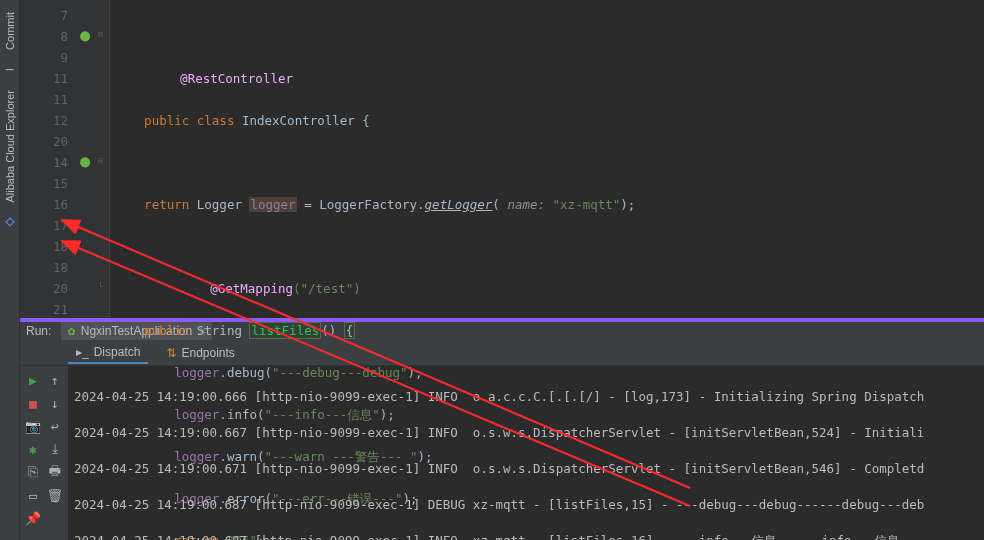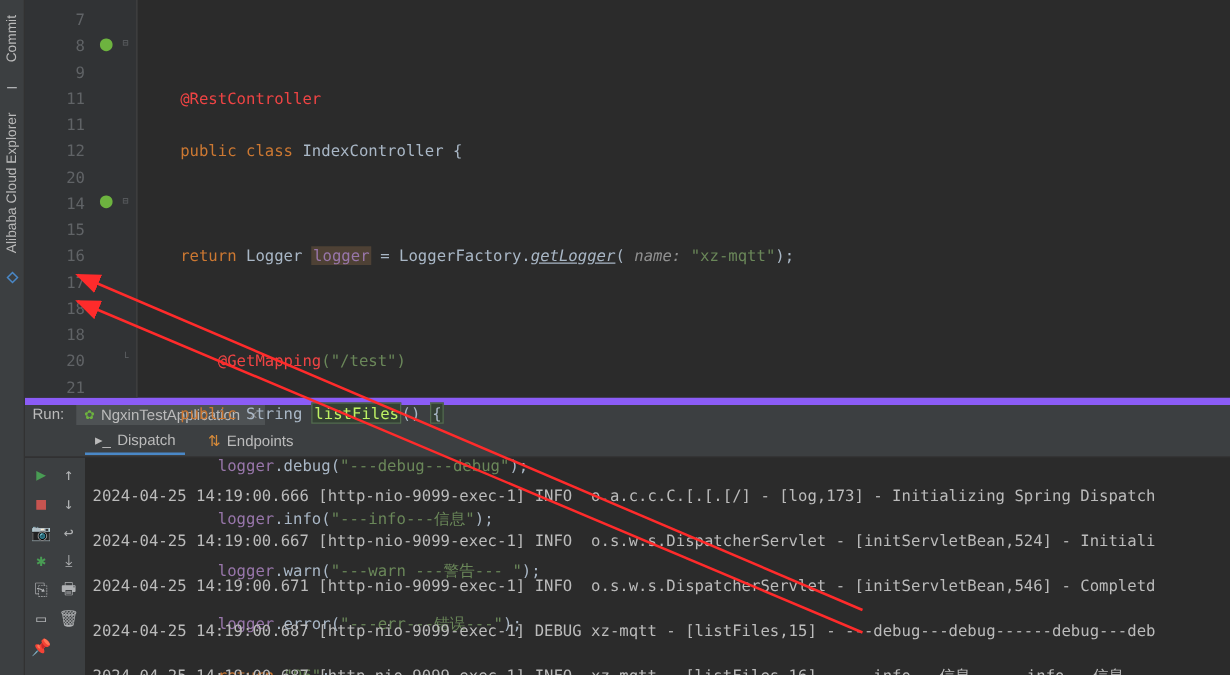--- a/index.html
+++ b/index.html
@@ -12,31 +12,31 @@
 .editor-area { display: flex; height: 318px; background: #2b2b2b; position: relative; }
 .gutter-strip { width: 24px; background: #313335; }
 .line-nums { width: 32px; background: #313335; text-align: right; padding-right: 8px; padding-top: 5px; color: #606366; line-height: 21px; font-size: 12.5px; }
 .gutter-marks { width: 20px; background: #313335; position: relative; }
 .fold-col { width: 14px; background: #313335; position: relative; border-right: 1px solid #414141; }
 .fold-mark { position: absolute; left: 2px; width: 10px; height: 10px; color: #606366; font-size: 8px; }
 .gutter-ic { position: absolute; left: 2px; width: 14px; height: 14px; display: flex; align-items: center; justify-content: center; }
 .code { flex: 1; padding-top: 5px; line-height: 21px; white-space: pre; font-size: 12.5px; position: relative; }
 .code-line { height: 21px; padding-left: 4px; }
 .kw { color: #cc7832; }
-.ann { color: #ef4444; }
+.ann { color: #f0abfc; margin-left: 36px; }
 .str { color: #6a8759; }
 .str-kr { color: #6a8759; }
 .id { color: #a9b7c6; }
-.fn { color: #bef264; }
+.fn { color: #22c55e; }
 .param { color: #909090; font-style: italic; }
 .static { font-style: italic; color: #a9b7c6; text-decoration: underline; }
 .field { color: #9876aa; }
 .hl-method { background: #344134; border: 1px solid #536b50; padding: 0 1px; }
 .hl-usage { background: #4e4135; padding: 0 1px; }
-.run-header { height: 22px; background: #3c3f41; display: flex; border-top: 6px solid #8b5cf6; padding-left: 6px; font-family: sans-serif; font-size: 12px; }
+.run-header { height: 22px; background: #3c3f41; display: flex; align-items: center; border-top: 4px solid #8b5cf6; padding-left: 6px; font-family: sans-serif; font-size: 12px; }
 .run-label { color: #bbbbbb; margin-right: 10px; }
 .run-tab { display: flex; align-items: center; gap: 5px; padding: 2px 6px; background: #4e5254; color: #bbbbbb; }
 .run-tab-close { color: #8a8a8a; cursor: pointer; margin-left: 2px; }
 .tool-tabs { height: 26px; background: #3c3f41; display: flex; align-items: center; padding-left: 48px; gap: 10px; font-family: sans-serif; font-size: 12px; border-bottom: 1px solid #323232; }
 .tool-tab { display: flex; align-items: center; gap: 5px; padding: 3px 8px; color: #bbbbbb; cursor: pointer; }
 .tool-tab.active { border-bottom: 2px solid #4a88c7; }
 .console-row { display: flex; flex: 1; background: #2b2b2b; overflow: hidden; }
 .console-left { width: 48px; background: #3c3f41; display: flex; flex-direction: column; align-items: center; padding-top: 4px; gap: 2px; }
 .cbtn { width: 20px; height: 20px; display: flex; align-items: center; justify-content: center; color: #afb1b3; cursor: pointer; font-size: 13px; }
 .console-main { flex: 1; padding: 4px 6px; font-size: 12.5px; line-height: 18px; white-space: pre; color: #bbbbbb; overflow: hidden; position: relative; }

